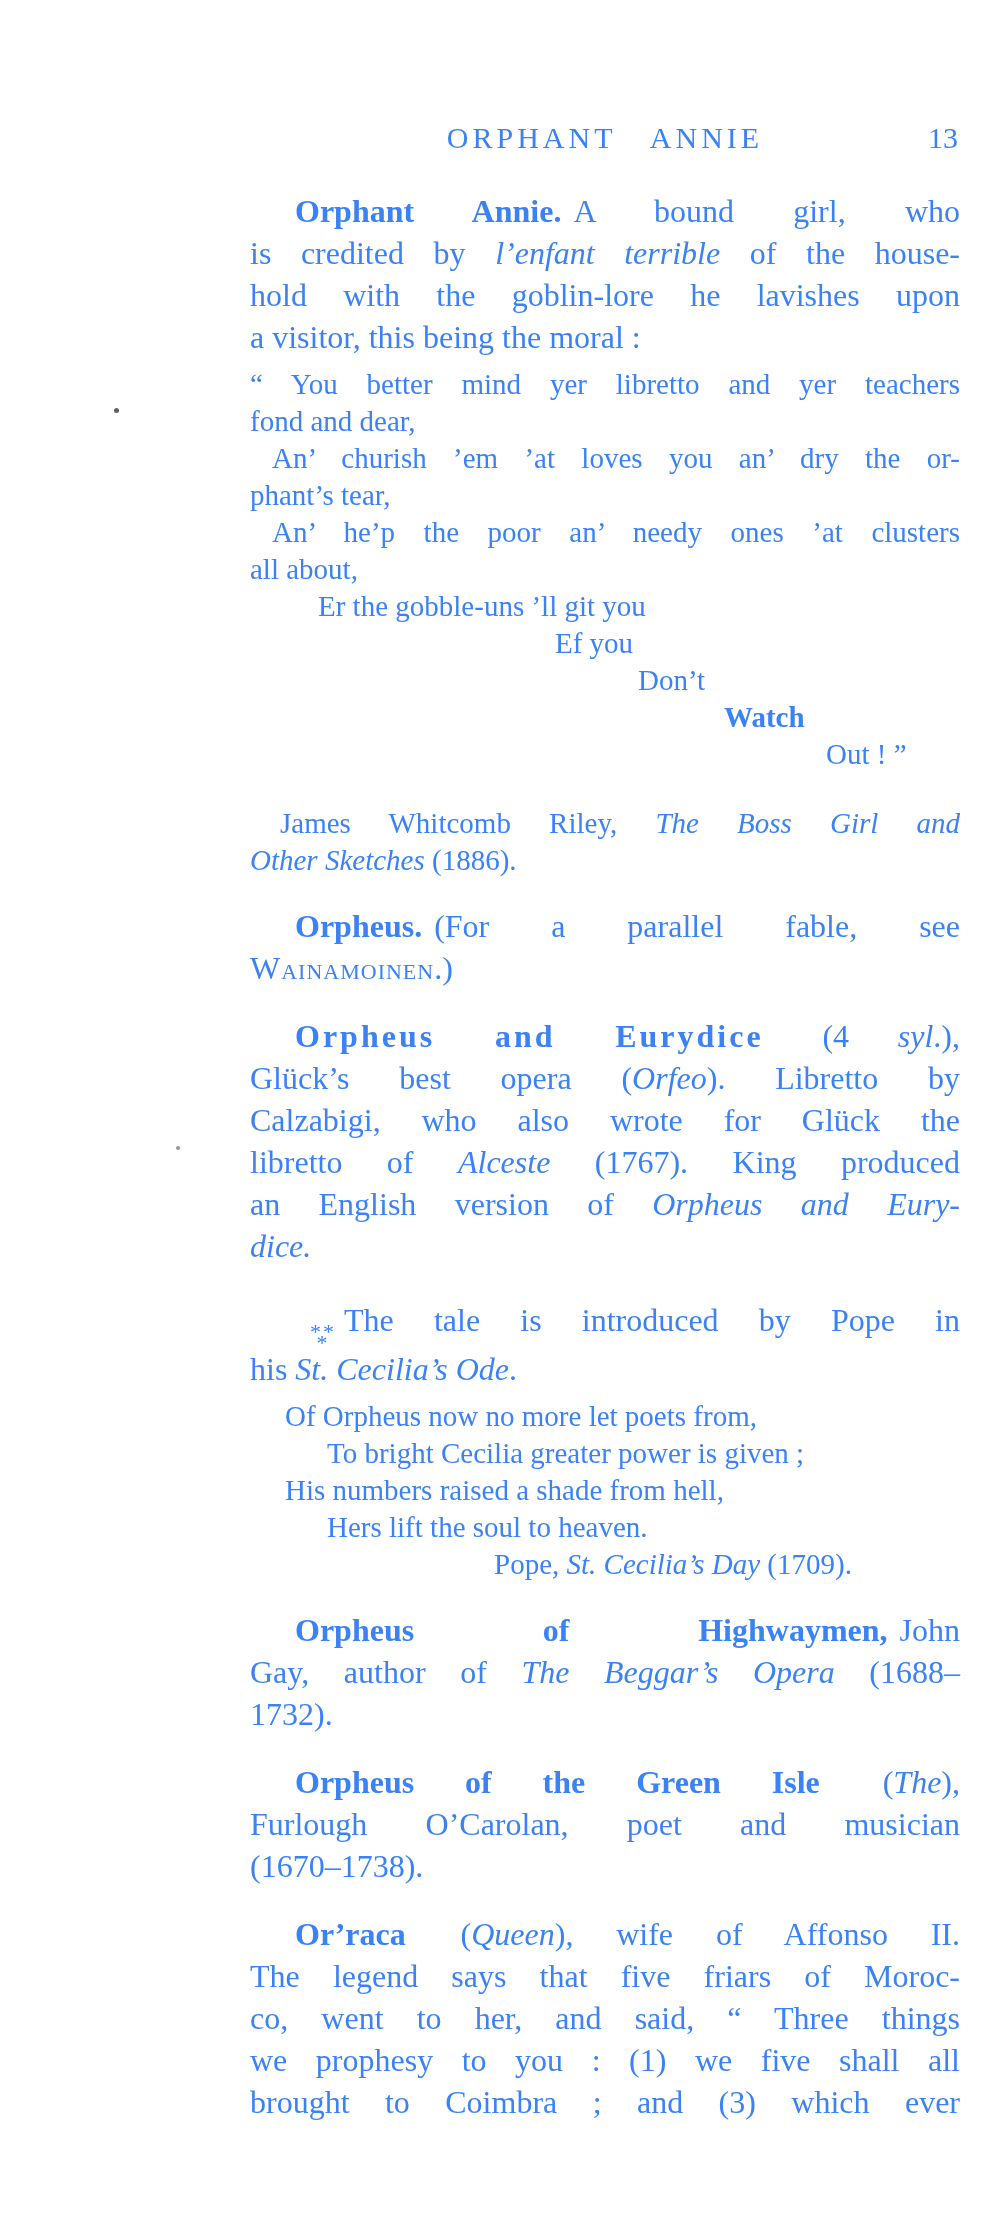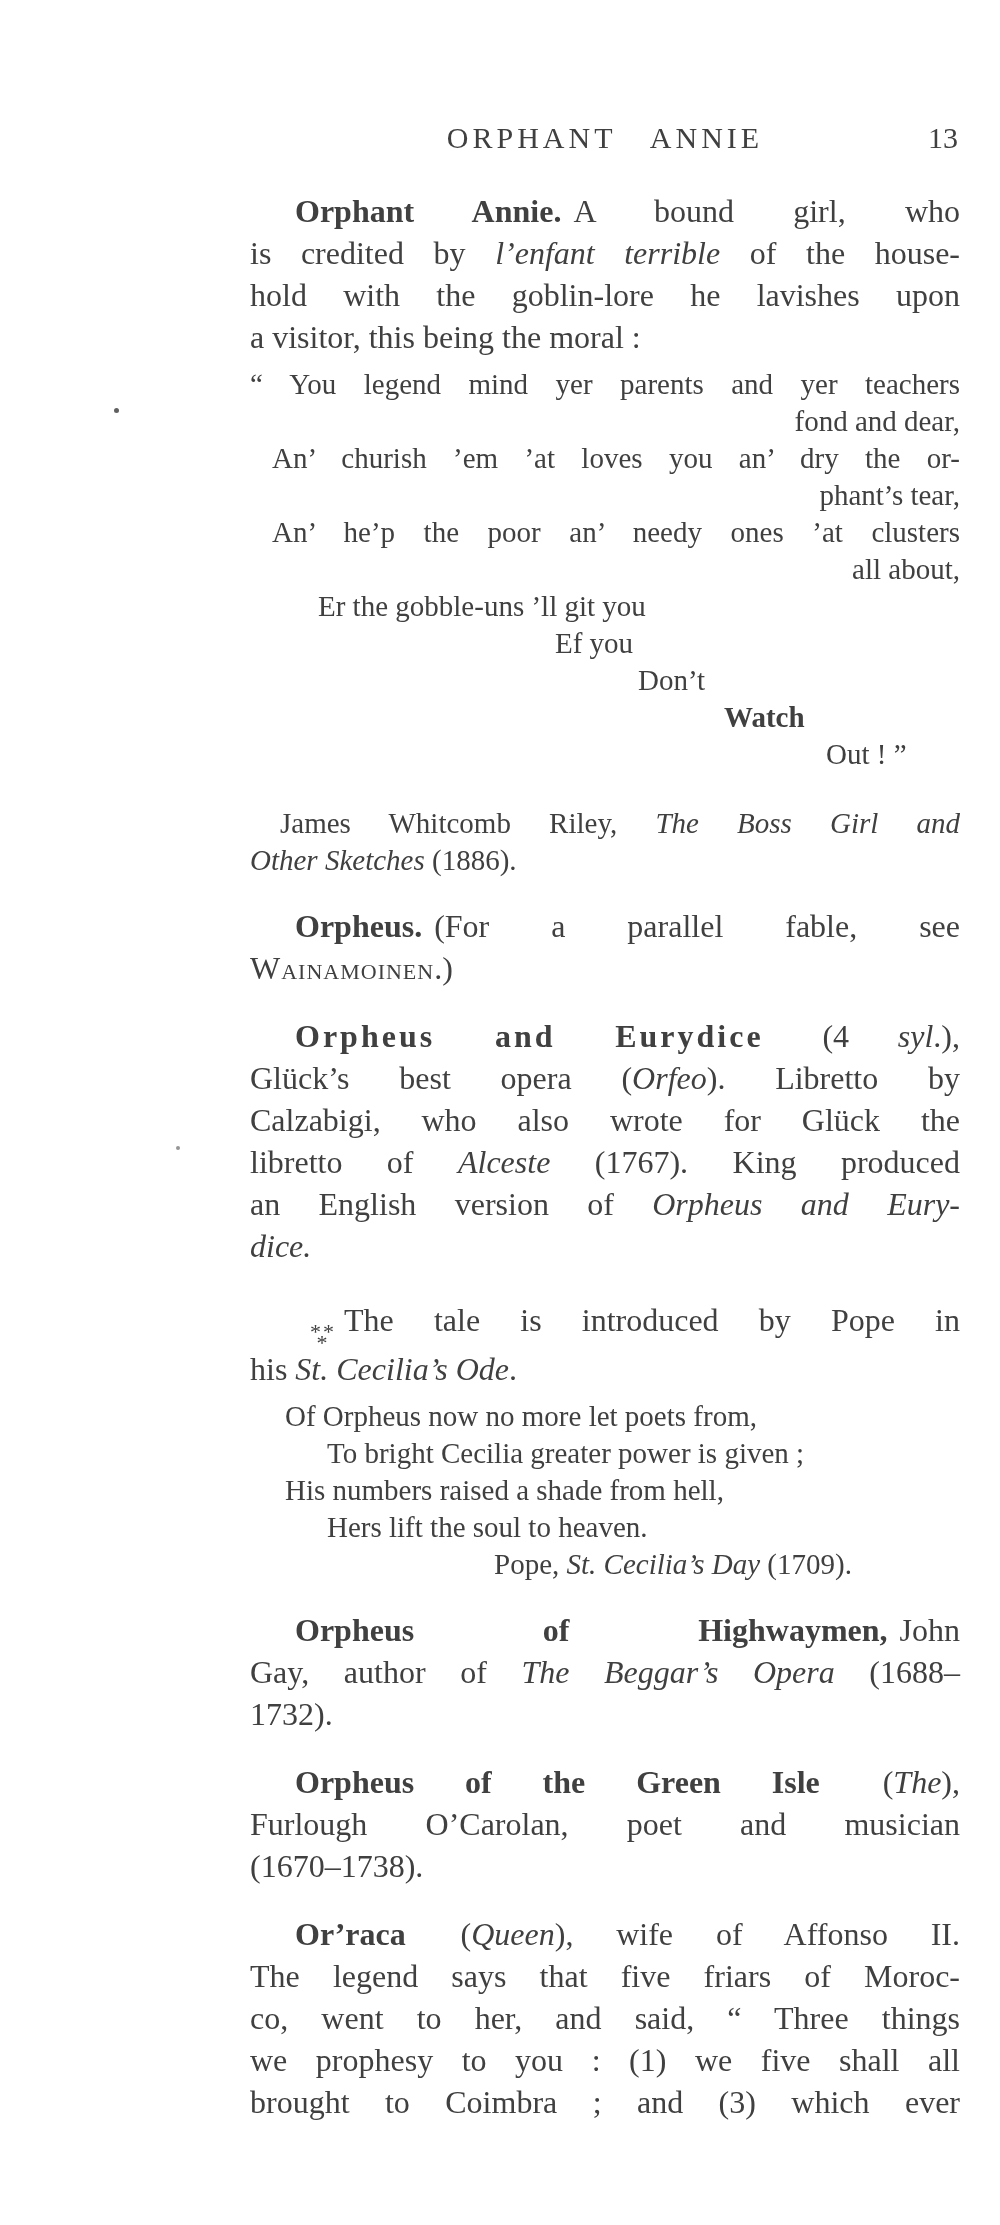--- a/index.html
+++ b/index.html
@@ -1,35 +1,35 @@
 <!DOCTYPE html>
 <html><head>
 <meta charset="utf-8">
 <style>
   html,body{margin:0;padding:0;background:#ffffff;}
   .page{
     position:relative;
     width:1000px;height:2225px;
     background:#ffffff;
-    color:#404040;
+    color:#3b82f6;
     font-family:"Liberation Serif","DejaVu Serif",serif;
     overflow:hidden;
   }
   .col{position:absolute;left:250px;top:120px;width:710px;}
 
   
   .phead{position:relative;height:38px;font-size:30px;line-height:36px;text-align:center;}
   .ptitle{letter-spacing:4px;word-spacing:24px;}
   .pnum{position:absolute;right:2px;top:0;letter-spacing:0;word-spacing:0;}
 
   
   .bline{font-size:32px;line-height:42px;white-space:normal;}
   .sline{font-size:29px;line-height:37px;}
   .just{text-align:justify;text-align-last:justify;}
-  .center{text-align:right;}
+  .center{text-align:left;}
   .ind{text-indent:45px;}
   .ind2{text-indent:30px;margin-top:32px;}
   .i{font-style:italic;}
   .hd{font-weight:bold;margin-right:12px;}
   .hdsp{font-weight:bold;letter-spacing:3px;word-spacing:8px;margin-right:10px;}
   .sc{font-variant:small-caps;letter-spacing:1px;}
 
   .entry{margin-top:26px;}
   .tight{margin-top:4px;}
   .poem{margin-top:8px;}
@@ -72,21 +72,21 @@
     </div>
 
     <div class="entry" style="margin-top:32px">
       <div class="bline just ind"><b class="hd">Orphant Annie.</b><span>A bound girl, who</span></div>
       <div class="bline just"><span>is credited by </span><span class="i">l’enfant terrible</span><span> of the house-</span></div>
       <div class="bline just">hold with the goblin-lore he lavishes upon</div>
       <div class="bline">a visitor, this being the moral :</div>
     </div>
 
     <div class="poem">
-      <div class="sline just">“ You legend mind yer parents and yer teachers</div>
+      <div class="sline just">“ You better mind yer libretto and yer teachers</div>
       <div class="sline center">fond and dear,</div>
       <div class="sline just ml22">An’ churish ’em ’at loves you an’ dry the or-</div>
       <div class="sline center">phant’s tear,</div>
       <div class="sline just ml22">An’ he’p the poor an’ needy ones ’at clusters</div>
       <div class="sline center">all about,</div>
       <div class="sline ml68">Er the gobble-uns ’ll git you</div>
       <div class="sline ml305">Ef you</div>
       <div class="sline ml388">Don’t</div>
       <div class="sline ml474">Watch</div>
       <div class="sline ml576">Out ! ”</div>

